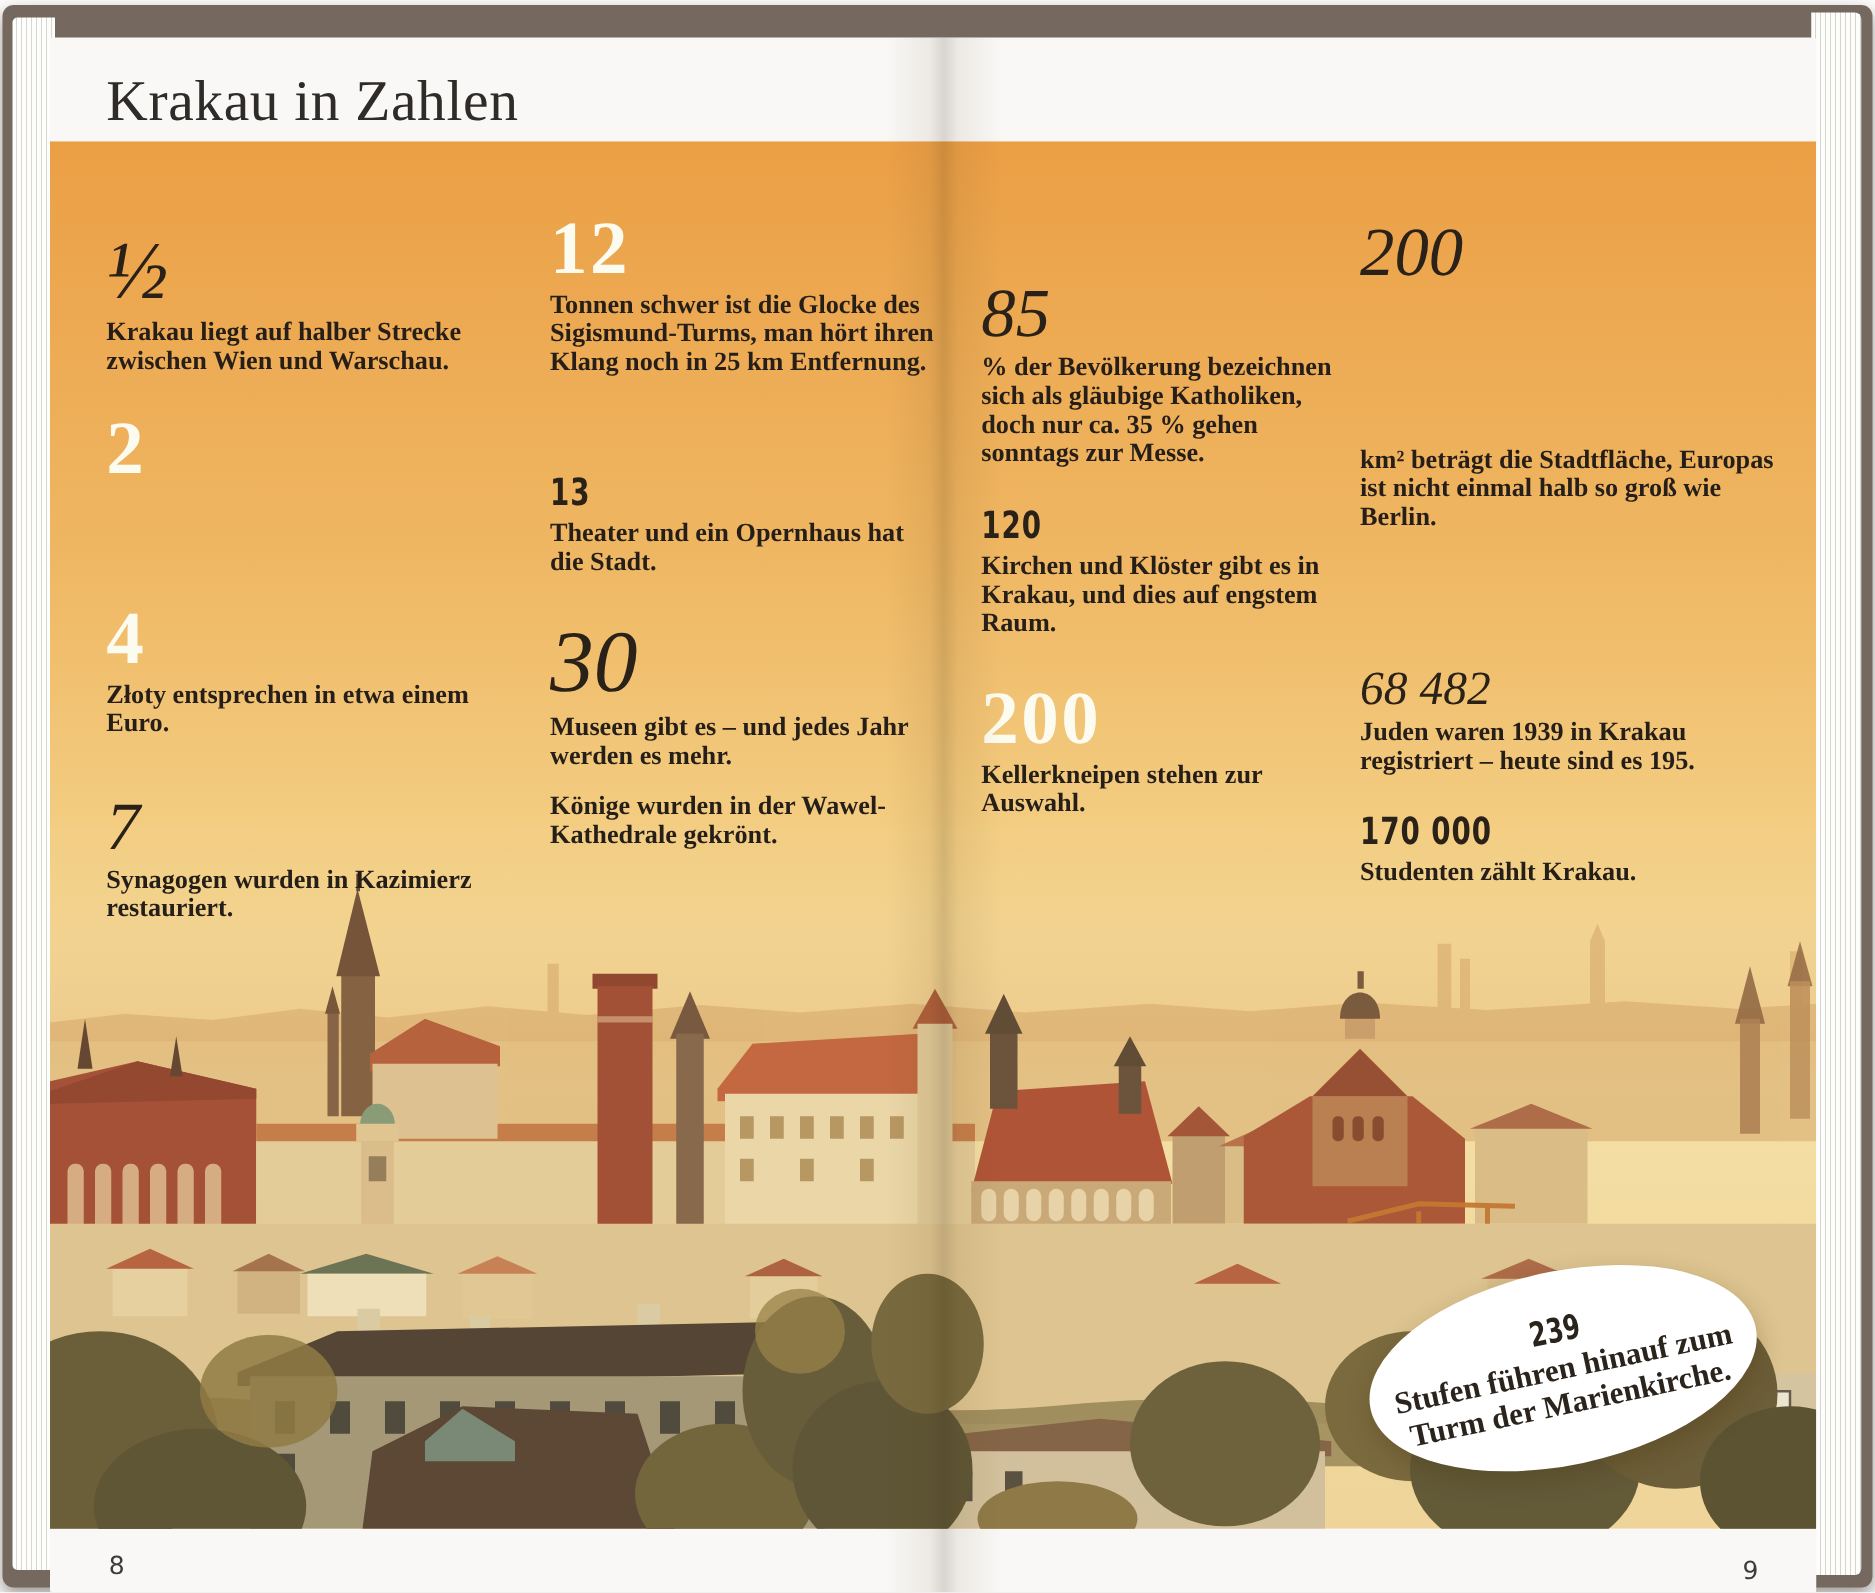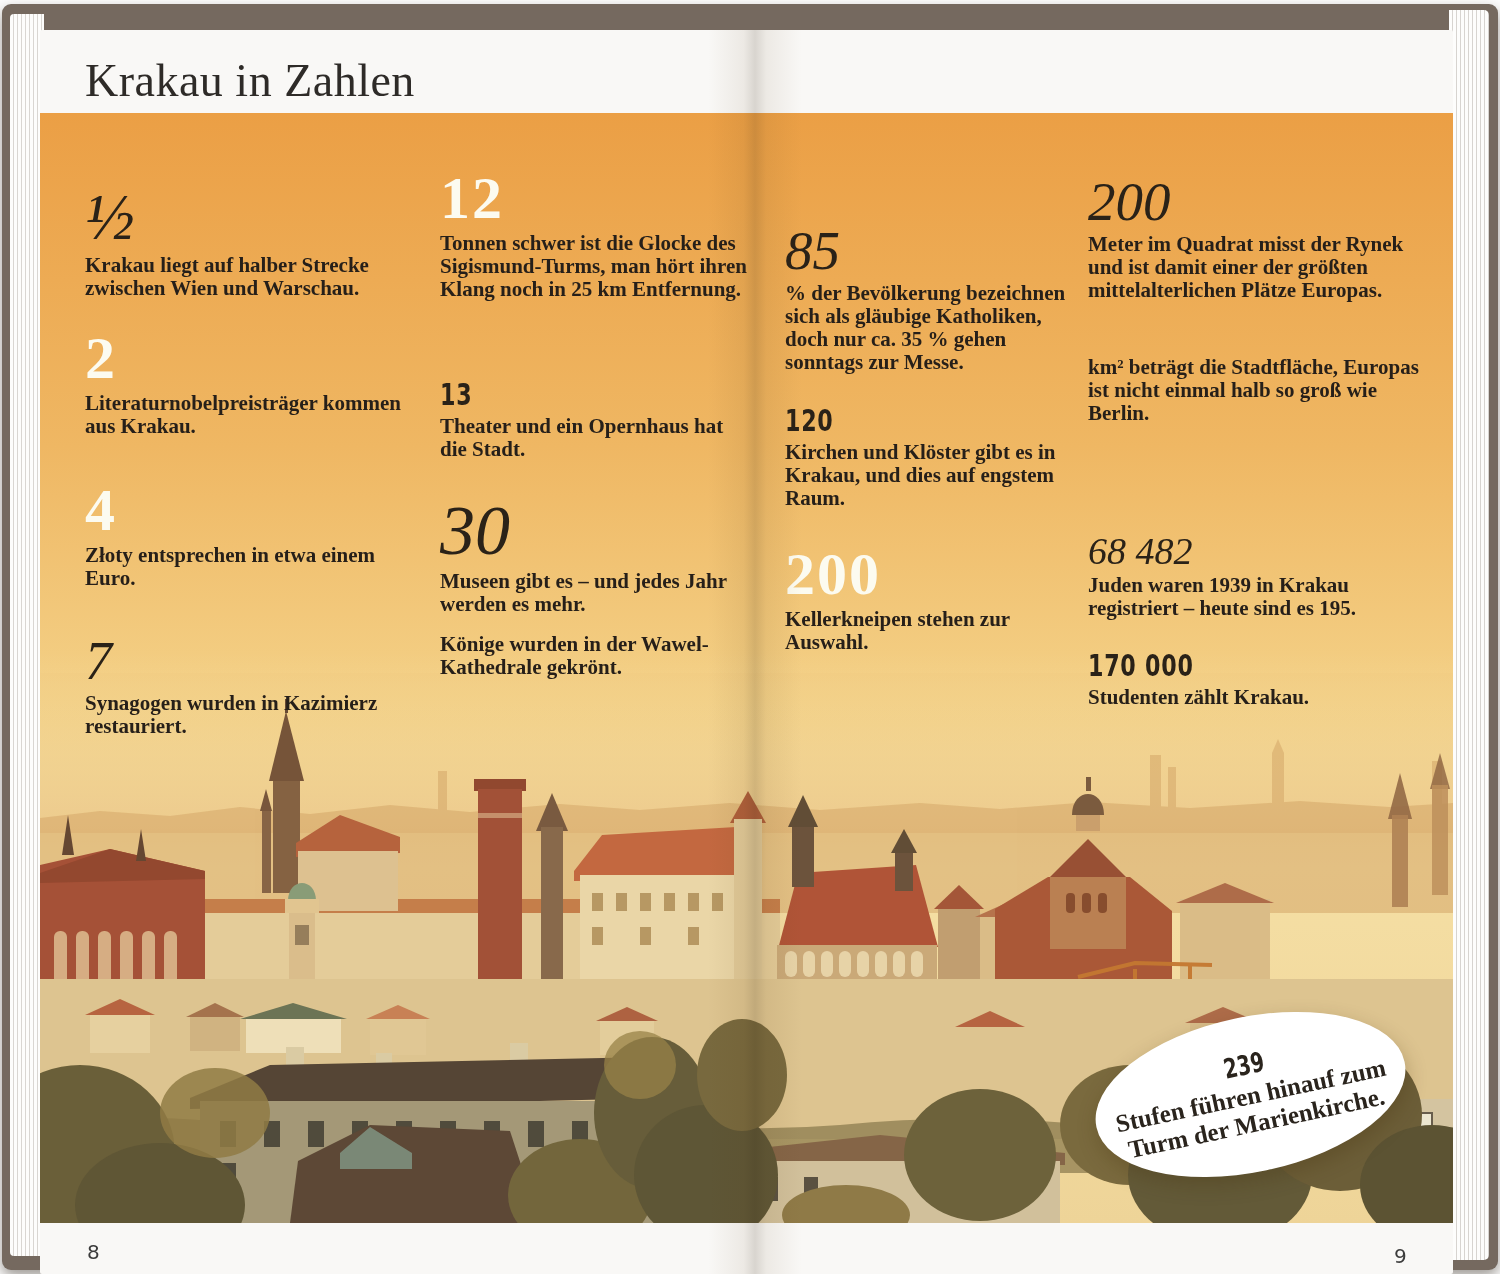--- a/index.html
+++ b/index.html
@@ -263,21 +263,20 @@
     </div>
 
     <h1 class="page-title">Krakau in Zahlen</h1>
 
     <div class="stat" style="left:45px;top:156px;width:330px">
       <div class="num n-italic" style="font-size:66px">½</div>
       <div class="desc">Krakau liegt auf halber Strecke zwischen Wien und Warschau.</div>
     </div>
     <div class="stat" style="left:45px;top:300px;width:330px">
       <div class="num n-white">2</div>
-      <div class="desc">Literaturnobelpreisträger kommen aus Krakau.</div>
     </div>
     <div class="stat" style="left:45px;top:452px;width:330px">
       <div class="num n-white">4</div>
       <div class="desc">Złoty entsprechen in etwa einem Euro.</div>
     </div>
     <div class="stat" style="left:45px;top:606px;width:330px">
       <div class="num n-italic" style="font-size:54px">7</div>
       <div class="desc">Synagogen wurden in Kazimierz restauriert.</div>
     </div>
 
@@ -305,21 +304,20 @@
       <div class="num n-cond">120</div>
       <div class="desc" style="margin-top:2px">Kirchen und Klöster gibt es in Krakau, und dies auf engstem Raum.</div>
     </div>
     <div class="stat" style="left:745px;top:516px;width:285px">
       <div class="num n-white">200</div>
       <div class="desc">Kellerkneipen stehen zur Auswahl.</div>
     </div>
 
     <div class="stat" style="left:1048px;top:146px;width:345px">
       <div class="num n-italic" style="font-size:55px">200</div>
-      <div class="desc">Meter im Quadrat misst der Rynek und ist damit einer der größten mittelalterlichen Plätze Europas.</div>
     </div>
     <div class="stat" style="left:1048px;top:321px;width:345px">
       <div class="desc">km² beträgt die Stadtfläche, Europas ist nicht einmal halb so groß wie Berlin.</div>
     </div>
     <div class="stat" style="left:1048px;top:503px;width:345px">
       <div class="num n-italic" style="font-size:38px">68 482</div>
       <div class="desc">Juden waren 1939 in Krakau registriert – heute sind es 195.</div>
     </div>
     <div class="stat" style="left:1048px;top:619px;width:345px">
       <div class="num n-cond">170 000</div>

